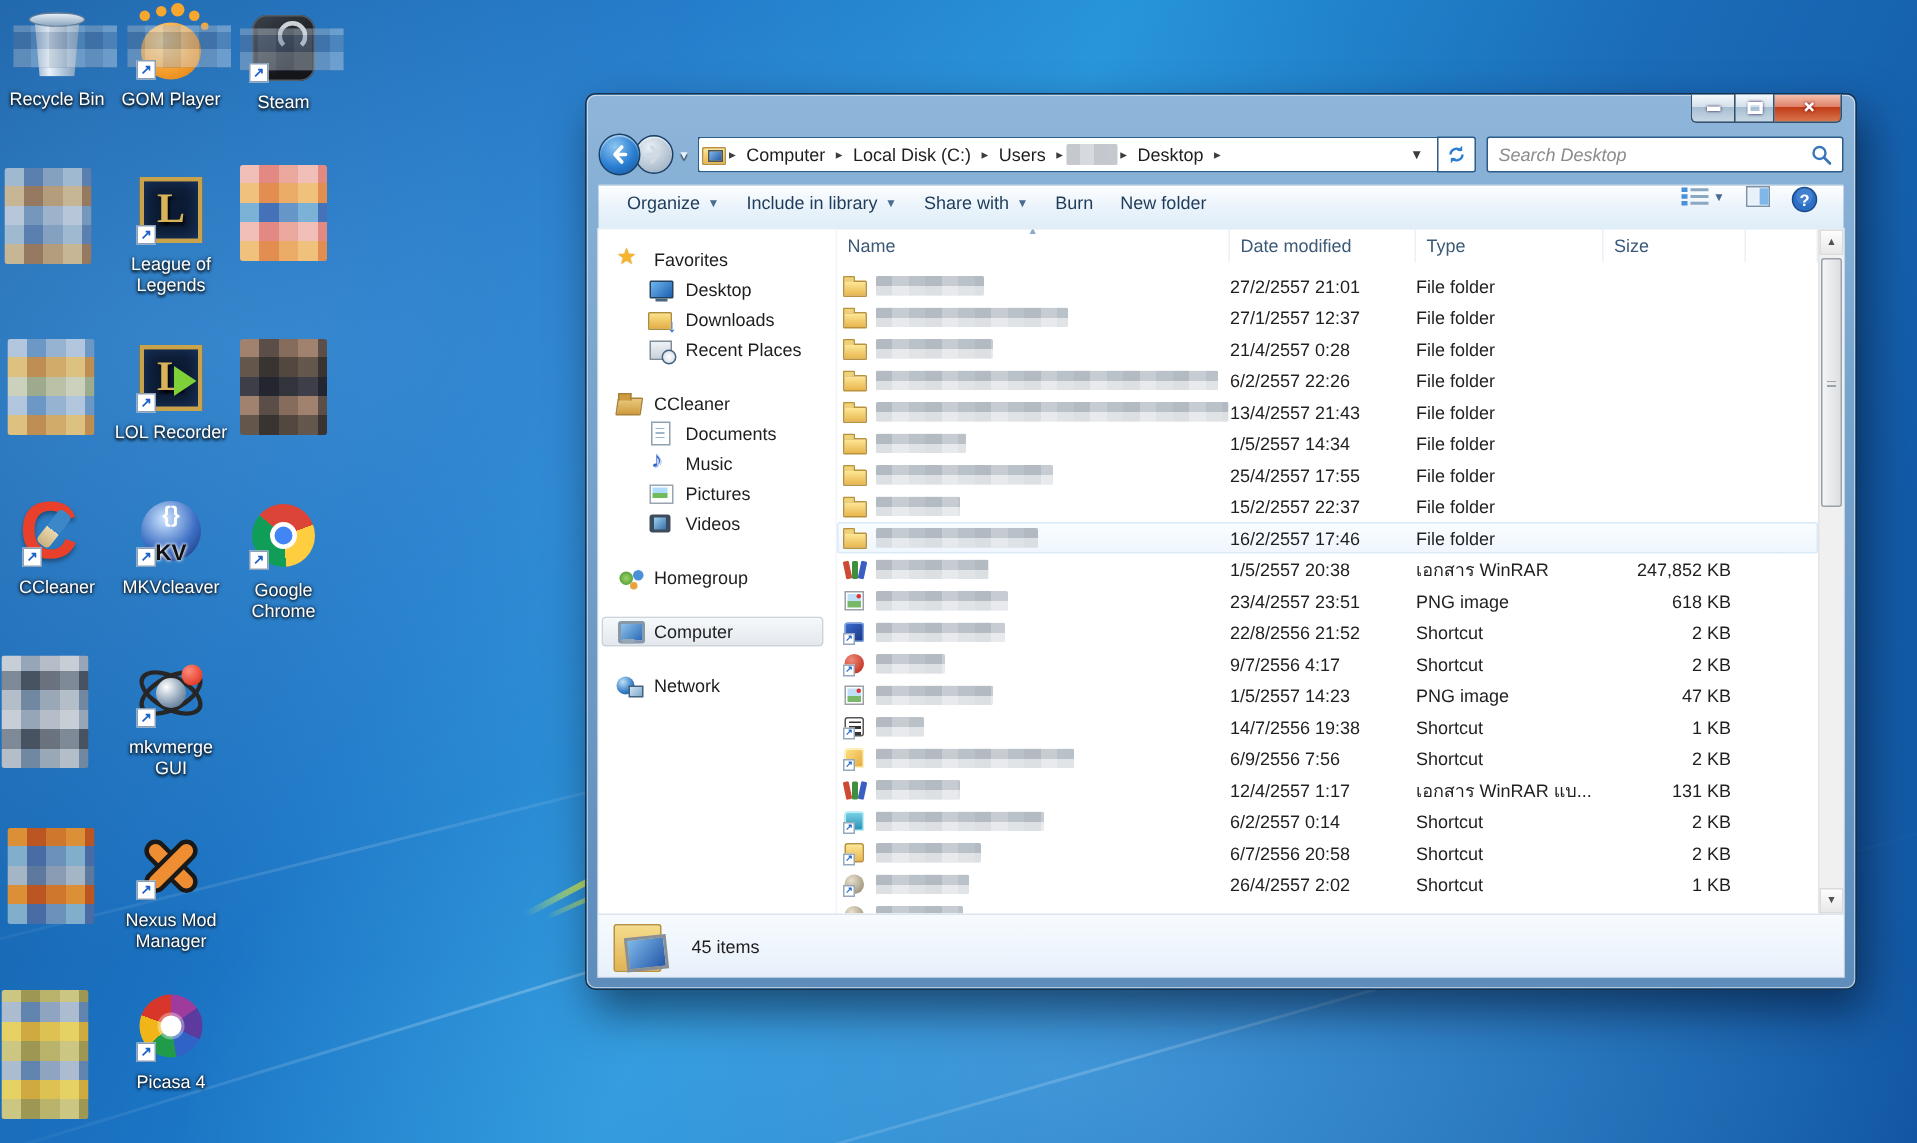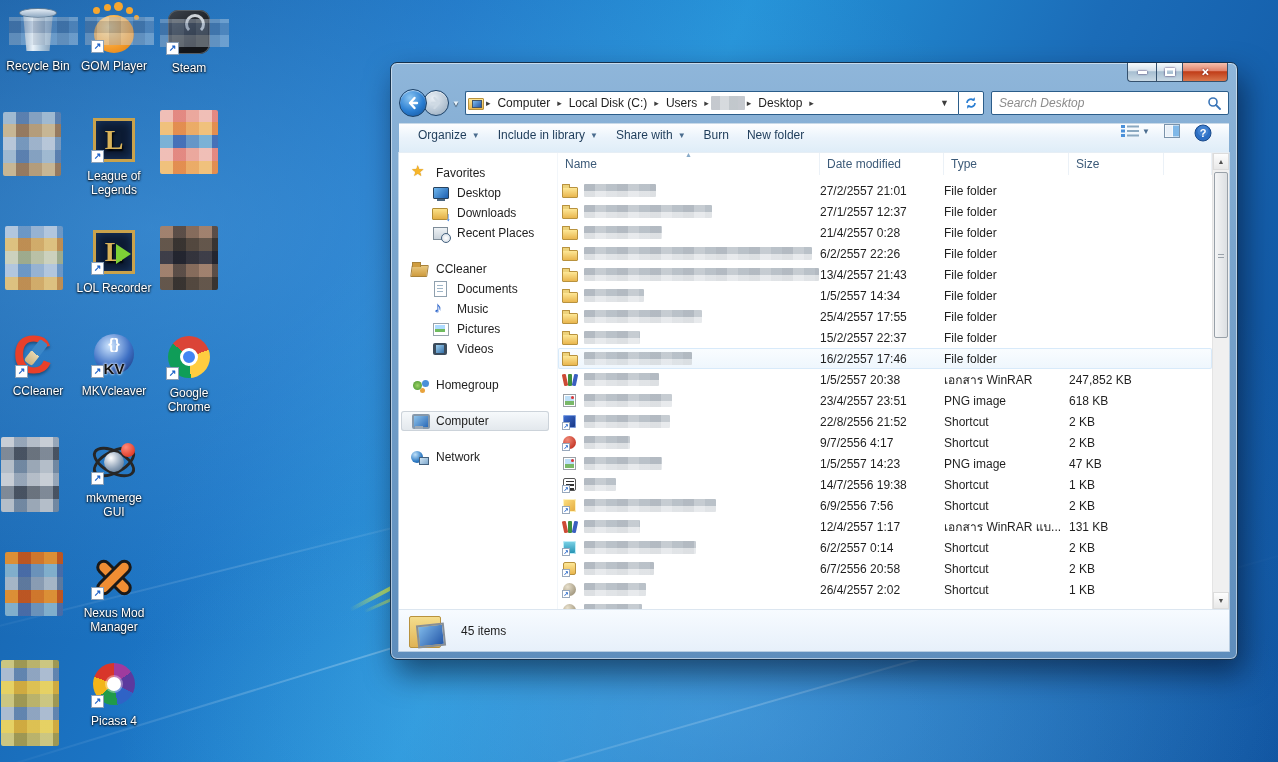--- a/index.html
+++ b/index.html
@@ -194,21 +194,21 @@
   .filelist{position:absolute;left:158px;right:17px;top:0;bottom:42px;overflow:hidden;border-left:1px solid #f2f6fa}
   .headers{height:22px;display:flex}
   .hcell{color:#3c5a78;padding:4px 0 0 7px;border-right:1px solid #ebf1f7;height:100%;position:relative;white-space:nowrap}
   .sortmark{position:absolute;top:-2px;left:50%;transform:translateX(-50%);font-size:7px;color:#88aac8}
   .rows{position:absolute;left:0;right:0;top:22px;bottom:0;overflow:hidden;padding-top:5px;color:#1f1f1f}
   .frow{height:21px;display:flex;align-items:center}
   .frow.hover{background:linear-gradient(180deg,#fafdff,#eef6fd);box-shadow:inset 0 0 0 1px #d8eafa;border-radius:2px}
   .c-name{width:262px;display:flex;align-items:center;gap:6px;padding-left:4px;flex:none}
   .c-date{width:124px;flex:none;white-space:nowrap}
   .c-type{width:125px;flex:none;white-space:nowrap;overflow:hidden}
-  .c-size{width:95px;flex:none;padding-right:10px;white-space:nowrap}
+  .c-size{width:95px;flex:none;text-align:right;padding-right:10px;white-space:nowrap}
   .blob{height:13px;border-radius:1px;opacity:.8;
     background:repeating-linear-gradient(90deg,#aab2ba 0 11px,#c6ccd2 11px 22px,#b4bcc4 22px 33px),
       repeating-linear-gradient(0deg,rgba(255,255,255,.5) 0 6px,rgba(120,130,140,.28) 6px 13px);
     background-blend-mode:soft-light}
   .fic{width:16px;height:16px;position:relative;flex:none}
   .f-folder::before{content:"";position:absolute;left:0;top:4px;width:14px;height:9px;border-radius:1px;
     background:linear-gradient(180deg,#fde796,#e9b64e);border:1px solid #b8923e}
   .f-folder::after{content:"";position:absolute;left:0;top:1px;width:6px;height:3px;border-radius:1px 1px 0 0;
     background:#edd27a;border:1px solid #b8923e;border-bottom:none}
   .bk{position:absolute;top:2px;width:4px;height:12px;border-radius:1px}

